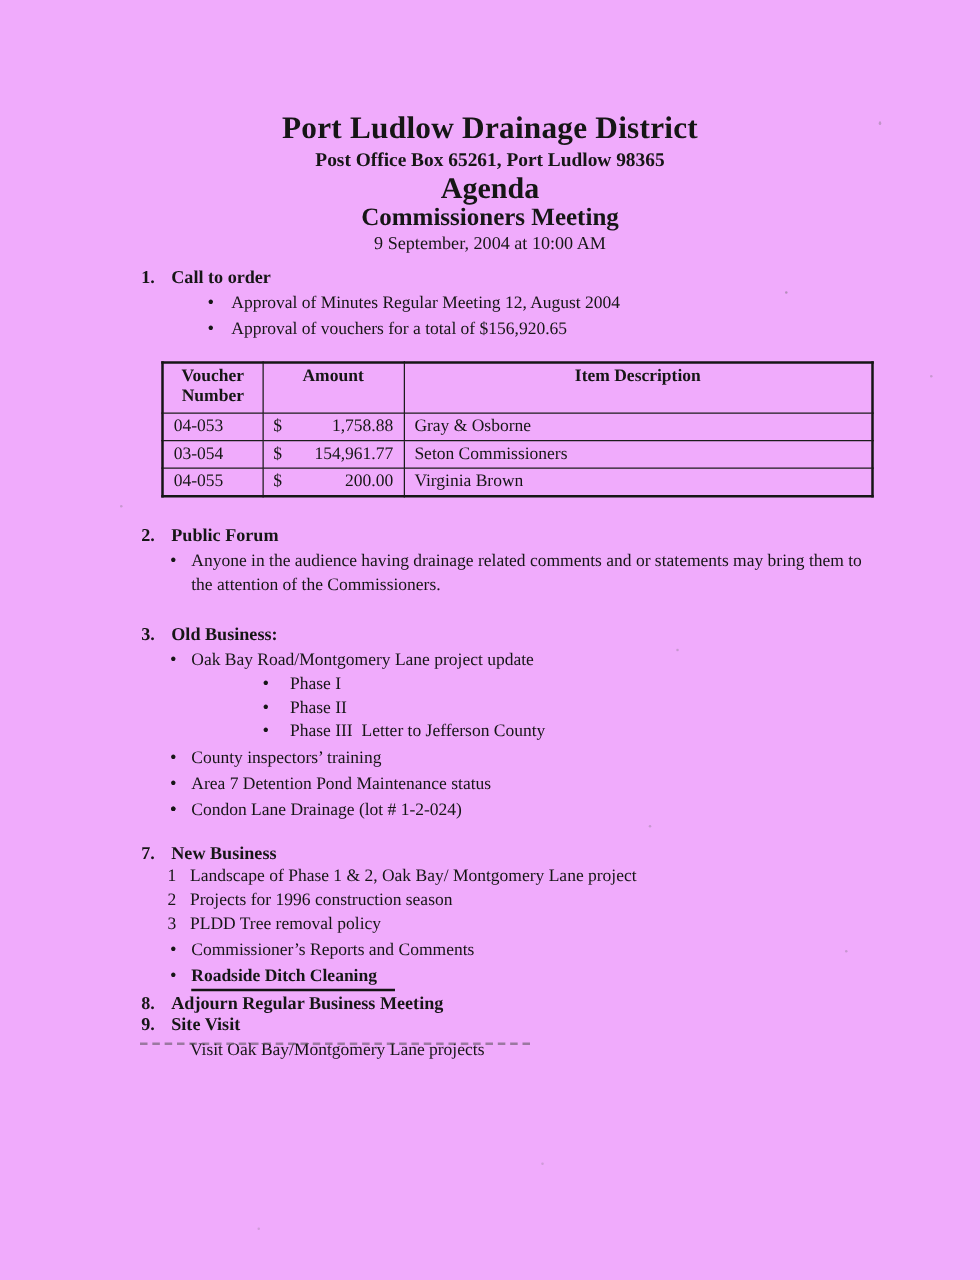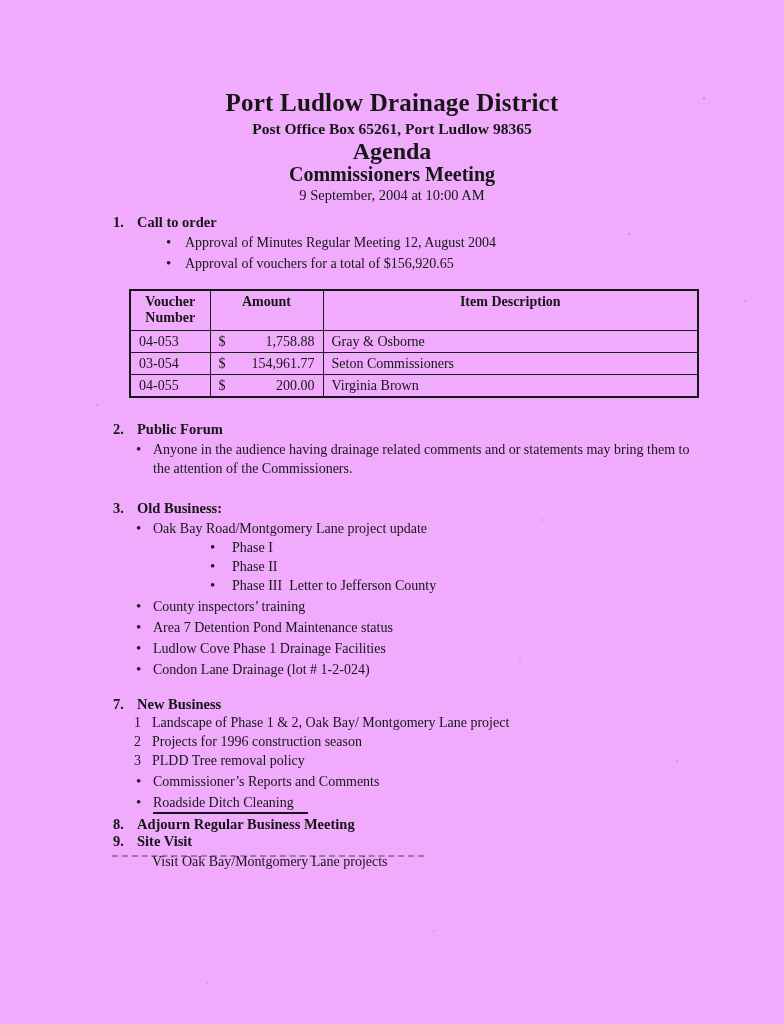--- a/index.html
+++ b/index.html
@@ -45,21 +45,21 @@
   .l1  { padding-left: 40px; margin-top: 2px; }
   .l1 .blt { left: 23px; }
   .l1a { padding-left: 72px; margin-top: 2px; }
   .l1a .blt { left: 53px; }
   .l2  { padding-left: 119px; margin-top: 0; }
   .l2 .blt { left: 97px; }
   .numitem { position: relative; padding-left: 39px; line-height: 19px; margin-top: 0; }
   .numlbl { position: absolute; left: 21px; }
 
   .hl {
-    font-weight: normal;
+    font-weight: bold;
     border-bottom: 2.5px solid #141414;
     padding-right: 14px;
     padding-bottom: 1px;
     display: inline-block;
     line-height: 16px;
   }
 
   .note { position: relative; padding-left: 39px; line-height: 19px; margin-top: 2px; }
   .artifact-line {
     position: absolute;
@@ -212,21 +212,20 @@
         <div class="b l1">
           <span class="blt">•</span>
           <span class="txt">County inspectors’ training</span>
         </div>
         <div class="b l1">
           <span class="blt">•</span>
           <span class="txt">Area 7 Detention Pond Maintenance status</span>
         </div>
         <div class="b l1">
           <span class="blt">•</span>
-          <span class="txt">Ludlow Cove Phase 1 Drainage Facilities</span>
         </div>
         <div class="b l1">
           <span class="blt">•</span>
           <span class="txt">Condon Lane Drainage (lot # 1-2-024)</span>
         </div>
       </div>
 
       <div class="section mt-s7">
         <div class="sec-head">
           <span class="num">7.</span>

